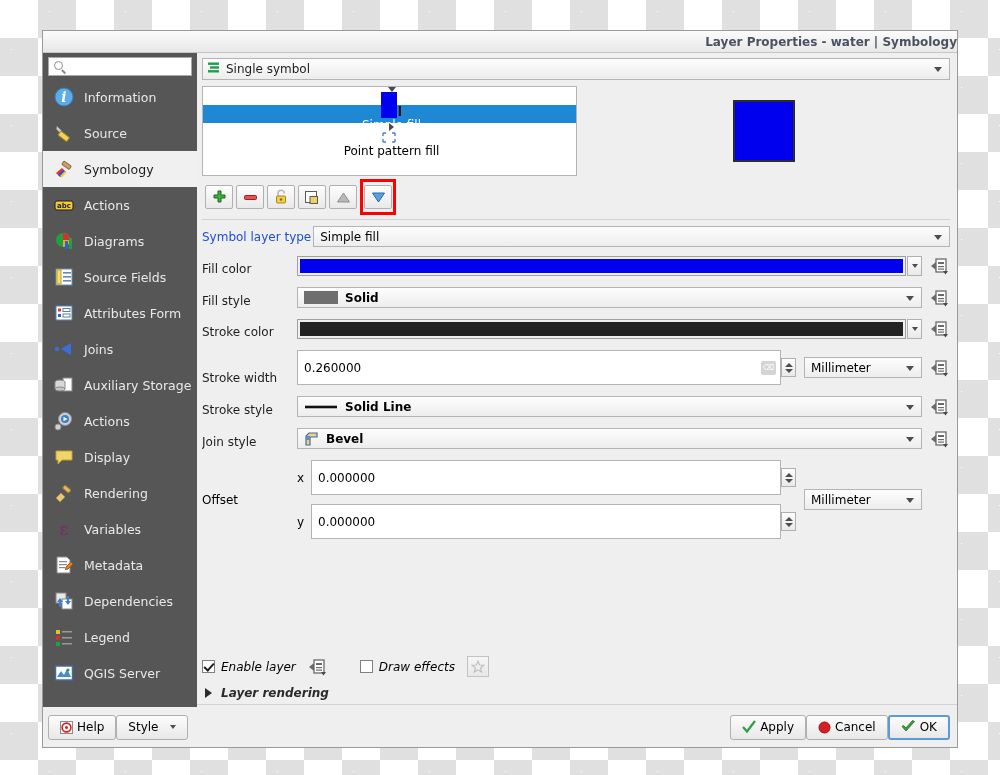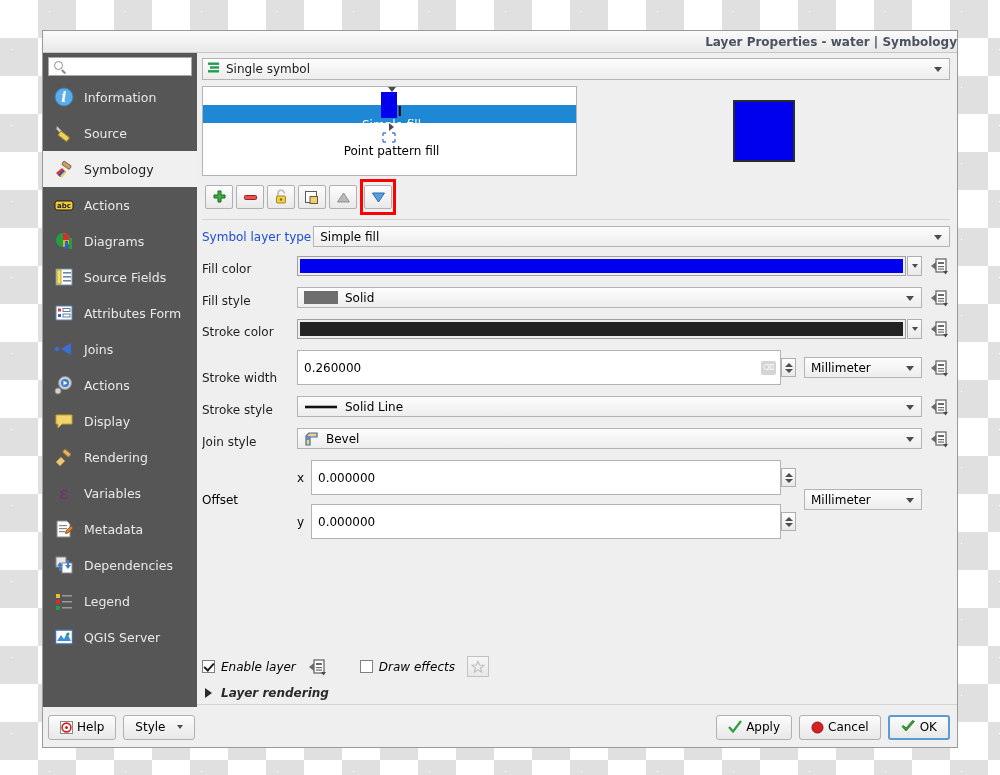--- a/index.html
+++ b/index.html
@@ -237,20 +237,21 @@
   .mini-arrow { width:0;height:0;border-left:3px solid transparent;border-right:3px solid transparent;border-top:4px solid #4d4d4d; }
 
   .combo {
     flex: 1 1 auto; height: 21px;
     background: linear-gradient(to bottom,#fdfdfd,#ededed);
     border: 1px solid #b4b4b4;
     display: flex; align-items: center;
     padding: 6px 6px;
     position: relative;
     min-width: 0;
+    font-weight: bold;
   }
   .combo .ctext { margin-left: 0; font-size: 12px; }
   .combo .cicon { margin-right: 7px; flex: 0 0 auto; display:flex; align-items:center; }
 
   .spin {
     flex: 1 1 auto; height: 35px;
     background: #ffffff;
     border: 1px solid #b4b4b4;
     display: flex; align-items: center;
     padding: 0 2px 0 6px;
@@ -337,21 +338,20 @@
     width:0;height:0;border-top:5px solid transparent;border-bottom:5px solid transparent;
     border-left:7px solid #2b2b2b; margin-right: 9px; margin-left: 3px;
   }
   .btm-sep { border-top: 1px solid #d2d2d2; margin: 0 -7px 0 -5px; }
 
   .buttonbar {
     flex: 0 0 auto;
     height: 40px;
     display: flex; align-items: center;
     padding: 0 7px 0 5px;
-    gap: 7px;
   }
   .btn {
     height: 25px;
     background: linear-gradient(to bottom,#fcfcfc,#e8e8e8);
     border: 1px solid #b0b0b0;
     border-radius: 3px;
     display: flex; align-items: center; justify-content: center;
     padding: 0 11px;
     font-size: 12px;
     gap: 4px;
@@ -471,20 +471,32 @@
         <div class="nav-item">
           <span class="nav-icon">
             <svg width="20" height="20" viewBox="0 0 20 20">
                 <circle cx="3" cy="10" r="2.2" fill="#3a6fd8"></circle>
                 <path d="M17 4 L17 16 L7 10 Z" fill="#3a6fd8"></path>
               </svg>
           </span>
           <span>Joins</span>
         </div>
 
+        <div class="nav-item">
+          <span class="nav-icon">
+            <svg width="20" height="20" viewBox="0 0 20 20">
+                <rect x="9" y="3" width="9" height="13" fill="#ffffff" stroke="#888"></rect>
+                <ellipse cx="6" cy="7" rx="5" ry="2" fill="#d8d8d8" stroke="#888"></ellipse>
+                <rect x="1" y="7" width="10" height="7" fill="#d8d8d8" stroke="none"></rect>
+                <ellipse cx="6" cy="14" rx="5" ry="2" fill="#c4c4c4" stroke="#888"></ellipse>
+                <path d="M1 7 L1 14 M11 7 L11 14" stroke="#888" fill="none"></path>
+              </svg>
+          </span>
+          <span>Auxiliary Storage</span>
+        </div>
 
         <div class="nav-item">
           <span class="nav-icon">
             <svg width="20" height="20" viewBox="0 0 20 20">
                 <circle cx="11" cy="8" r="6.5" fill="#d0d0d0" stroke="#909090"></circle>
                 <circle cx="11" cy="8" r="4" fill="#3a7fd5"></circle>
                 <path d="M9.5 5.8 L13.5 8 L9.5 10.2 Z" fill="#ffffff"></path>
                 <circle cx="4" cy="16" r="3" fill="#d0d0d0" stroke="#909090"></circle>
               </svg>
           </span>

